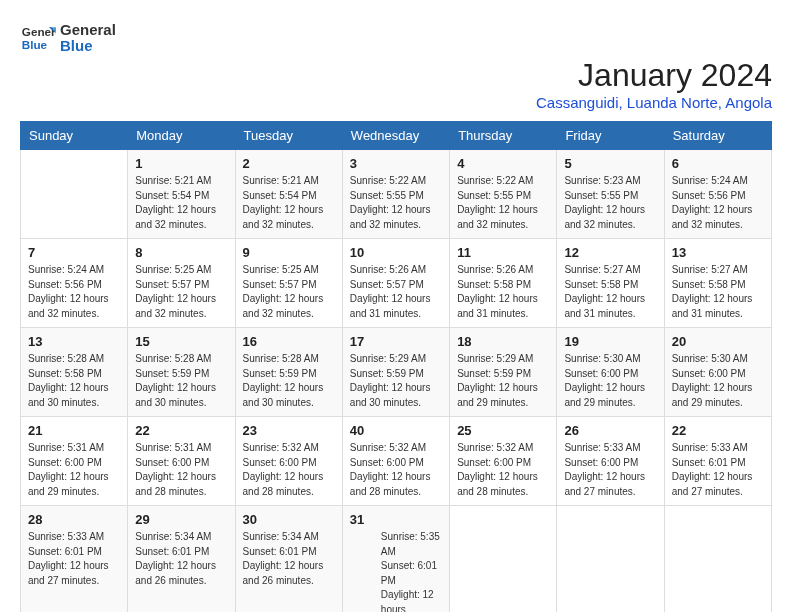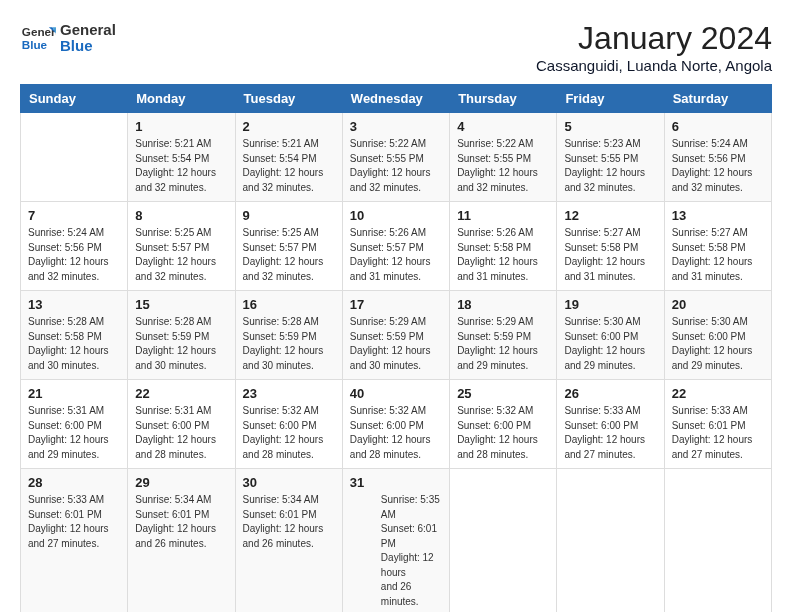--- a/index.html
+++ b/index.html
@@ -20,42 +20,43 @@
       display: flex;
       align-items: center;
       gap: 4px;
     }
     .logo-icon {
       width: 36px;
       height: 36px;
     }
     .title-block {
       text-align: right;
+      margin-top: 37px;
     }
     .month-year {
       font-size: 32px;
       font-weight: normal;
       color: #222;
     }
     .location {
       font-size: 15px;
-      color: #0f172a;
+      color: #1d4ed8;
     }
     table {
       width: 100%;
       border-collapse: collapse;
       font-size: 11px;
     }
     thead tr th {
       background: #2a6cb0;
       color: #fff;
       padding: 6px 8px;
       text-align: left;
       font-size: 13px;
-      font-weight: bold;
+      font-weight: normal;
       border: 1px solid #2a6cb0;
     }
     tbody tr {
       border-bottom: 1px solid #ccc;
     }
     tbody tr:nth-child(odd) {
       background: #f9f9f9;
     }
     tbody tr:nth-child(even) {
       background: #fff;

